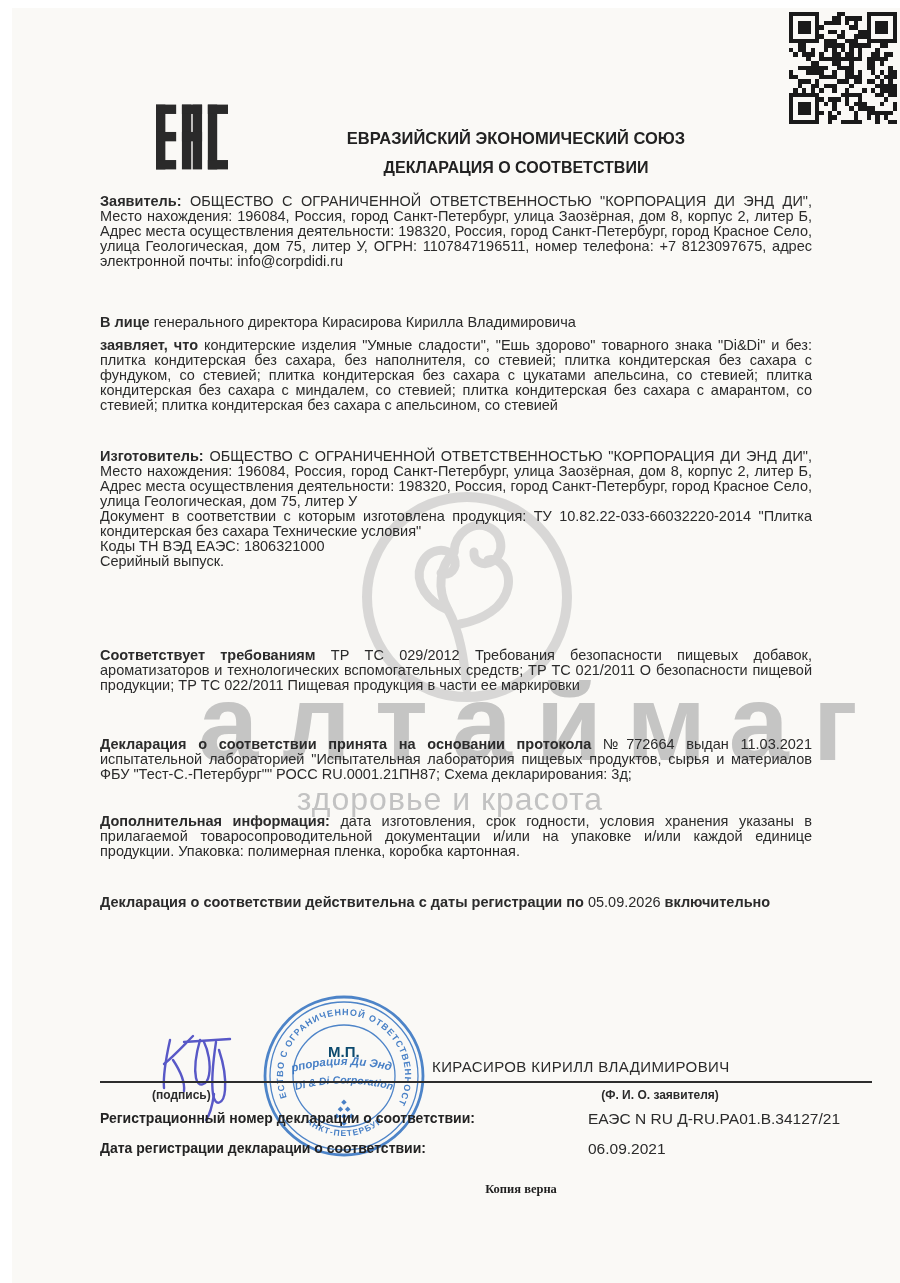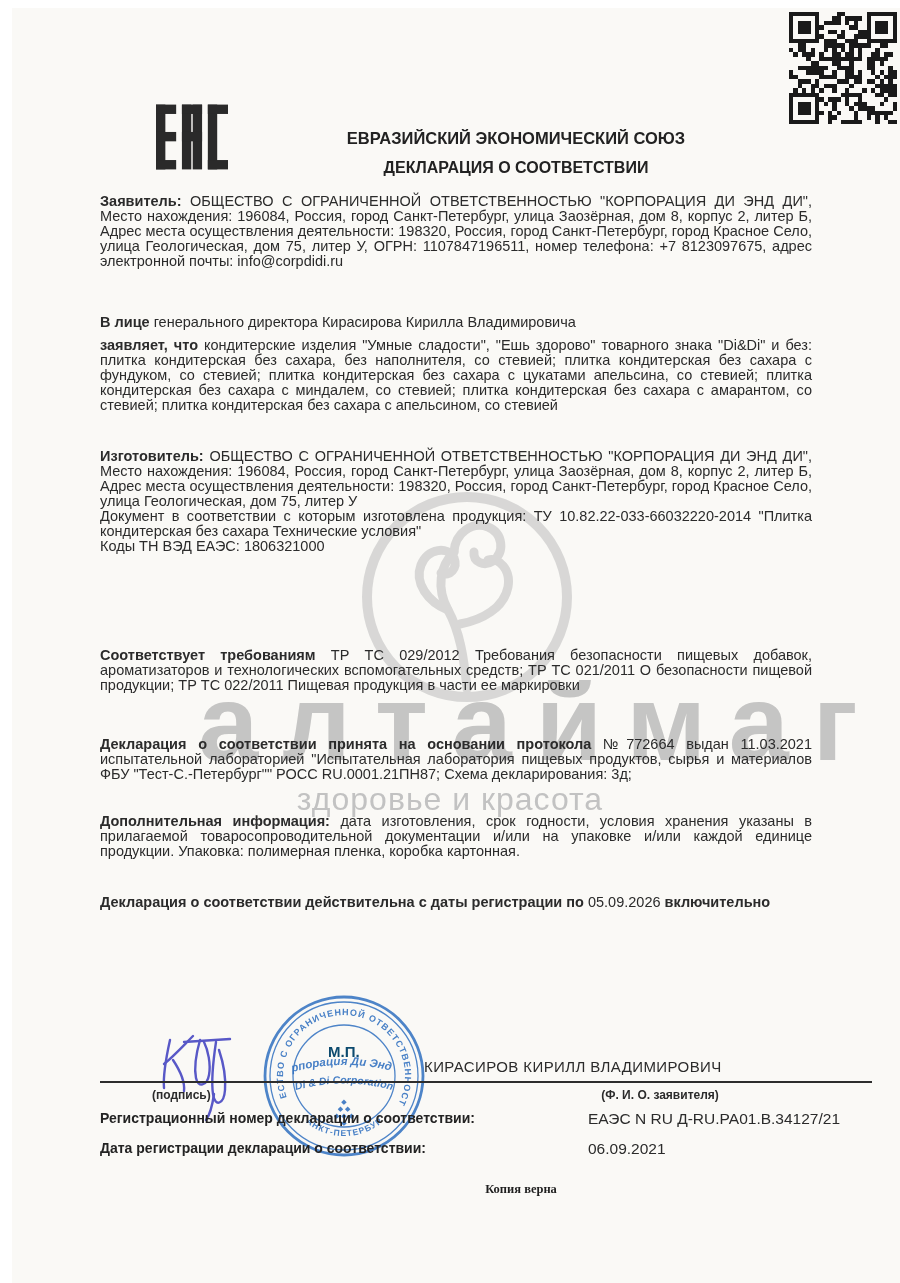--- a/index.html
+++ b/index.html
@@ -48,21 +48,21 @@
     text-align:justify;text-align-last:left;
     color:#2b2b2b;
   }
   .para b,.para .b{font-weight:700;}
   .sub{margin:0;text-align:justify;text-align-last:left;}
 
   
   .sig-svg{position:absolute;left:150px;top:1018px;width:112px;height:104px;}
   .stamp{position:absolute;left:246px;top:978px;width:196px;height:196px;}
   .mp{position:absolute;left:328px;top:1043px;font-size:15px;font-weight:700;color:#0c4a6e;z-index:4;}
-  .applicant-name{position:absolute;left:424px;top:1058px;font-size:15px;color:#2b2b2b;letter-spacing:.4px;z-index:4;}
+  .applicant-name{position:absolute;left:424px;top:1058px;font-size:15px;color:#2b2b2b;letter-spacing:.4px;z-index:4;padding-left:8px;}
   .sign-line{position:absolute;left:100px;top:1081px;width:772px;height:2px;background:#2d2d2d;z-index:3;}
   .lbl-sign{position:absolute;left:152px;top:1088px;width:120px;font-size:12px;font-weight:700;color:#2b2b2b;z-index:4;}
   .lbl-fio{position:absolute;left:555px;top:1088px;width:210px;text-align:center;font-size:12px;font-weight:700;color:#2b2b2b;z-index:4;}
 
   .reg-label{position:absolute;left:100px;font-size:14px;font-weight:700;color:#232323;}
   .reg-value{position:absolute;left:588px;font-size:15.5px;color:#2b2b2b;}
   .row1{top:1110px;}
   .row2{top:1140px;}
 
   .copy-note{
@@ -447,20 +447,21 @@
     <div class="h-title">ДЕКЛАРАЦИЯ О СООТВЕТСТВИИ</div>
 
     <p class="para" style="top:194px"><span class="b">Заявитель: </span><span>ОБЩЕСТВО С ОГРАНИЧЕННОЙ ОТВЕТСТВЕННОСТЬЮ "КОРПОРАЦИЯ ДИ ЭНД ДИ", Место нахождения: 196084, Россия, город Санкт-Петербург, улица Заозёрная, дом 8, корпус 2, литер Б, Адрес места осуществления деятельности: 198320, Россия, город Санкт-Петербург, город Красное Село, улица Геологическая, дом 75, литер У, ОГРН: 1107847196511, номер телефона: +7 8123097675, адрес электронной почты: info@corpdidi.ru</span></p>
     <p class="para" style="top:315px"><span class="b">В лице </span><span>генерального директора Кирасирова Кирилла Владимировича</span></p>
     <p class="para" style="top:338px"><span class="b">заявляет, что </span><span>кондитерские изделия "Умные сладости", "Ешь здорово" товарного знака "Di&amp;Di" и без: плитка кондитерская без сахара, без наполнителя, со стевией; плитка кондитерская без сахара с фундуком, со стевией; плитка кондитерская без сахара с цукатами апельсина, со стевией; плитка кондитерская без сахара с миндалем, со стевией; плитка кондитерская без сахара с амарантом, со стевией; плитка кондитерская без сахара с апельсином, со стевией</span></p>
 
     <div class="para" style="top:449px">
       <p class="sub"><span class="b">Изготовитель: </span><span>ОБЩЕСТВО С ОГРАНИЧЕННОЙ ОТВЕТСТВЕННОСТЬЮ "КОРПОРАЦИЯ ДИ ЭНД ДИ", Место нахождения: 196084, Россия, город Санкт-Петербург, улица Заозёрная, дом 8, корпус 2, литер Б, Адрес места осуществления деятельности: 198320, Россия, город Санкт-Петербург, город Красное Село, улица Геологическая, дом 75, литер У</span></p>
       <p class="sub">Документ в соответствии с которым изготовлена продукция: ТУ 10.82.22-033-66032220-2014 "Плитка кондитерская без сахара Технические условия"</p>
       <p class="sub">Коды ТН ВЭД ЕАЭС: 1806321000</p>
+      <p class="sub">Серийный выпуск.</p>
     </div>
 
     <p class="para" style="top:648px"><span class="b">Соответствует требованиям </span><span> ТР ТС 029/2012 Требования безопасности пищевых добавок, ароматизаторов и технологических вспомогательных средств; ТР ТС 021/2011 О безопасности пищевой продукции; ТР ТС 022/2011 Пищевая продукция в части ее маркировки</span></p>
     <p class="para" style="top:737px"><span class="b">Декларация о соответствии принята на основании протокола </span><span>№772664 выдан 11.03.2021 испытательной лабораторией "Испытательная лаборатория пищевых продуктов, сырья и материалов ФБУ "Тест-С.-Петербург"" РОСС RU.0001.21ПН87; Схема декларирования: 3д;</span></p>
     <p class="para" style="top:814px"><span class="b">Дополнительная информация: </span><span>дата изготовления, срок годности, условия хранения указаны в прилагаемой товаросопроводительной документации и/или на упаковке и/или каждой единице продукции. Упаковка: полимерная пленка, коробка картонная.</span></p>
     <p class="para" style="top:895px"><span class="b">Декларация о соответствии действительна с даты регистрации по </span><span>05.09.2026 </span><span class="b">включительно</span></p>
 
     <svg class="sig-svg" viewBox="0 0 112 104" fill="none" stroke="#4747c2" stroke-width="2.4" stroke-linecap="round" opacity="0.9">
       <path d="M20,22 C16,40 13,58 14,70"></path>
       <path d="M14,46 C24,38 33,28 43,18"></path>

